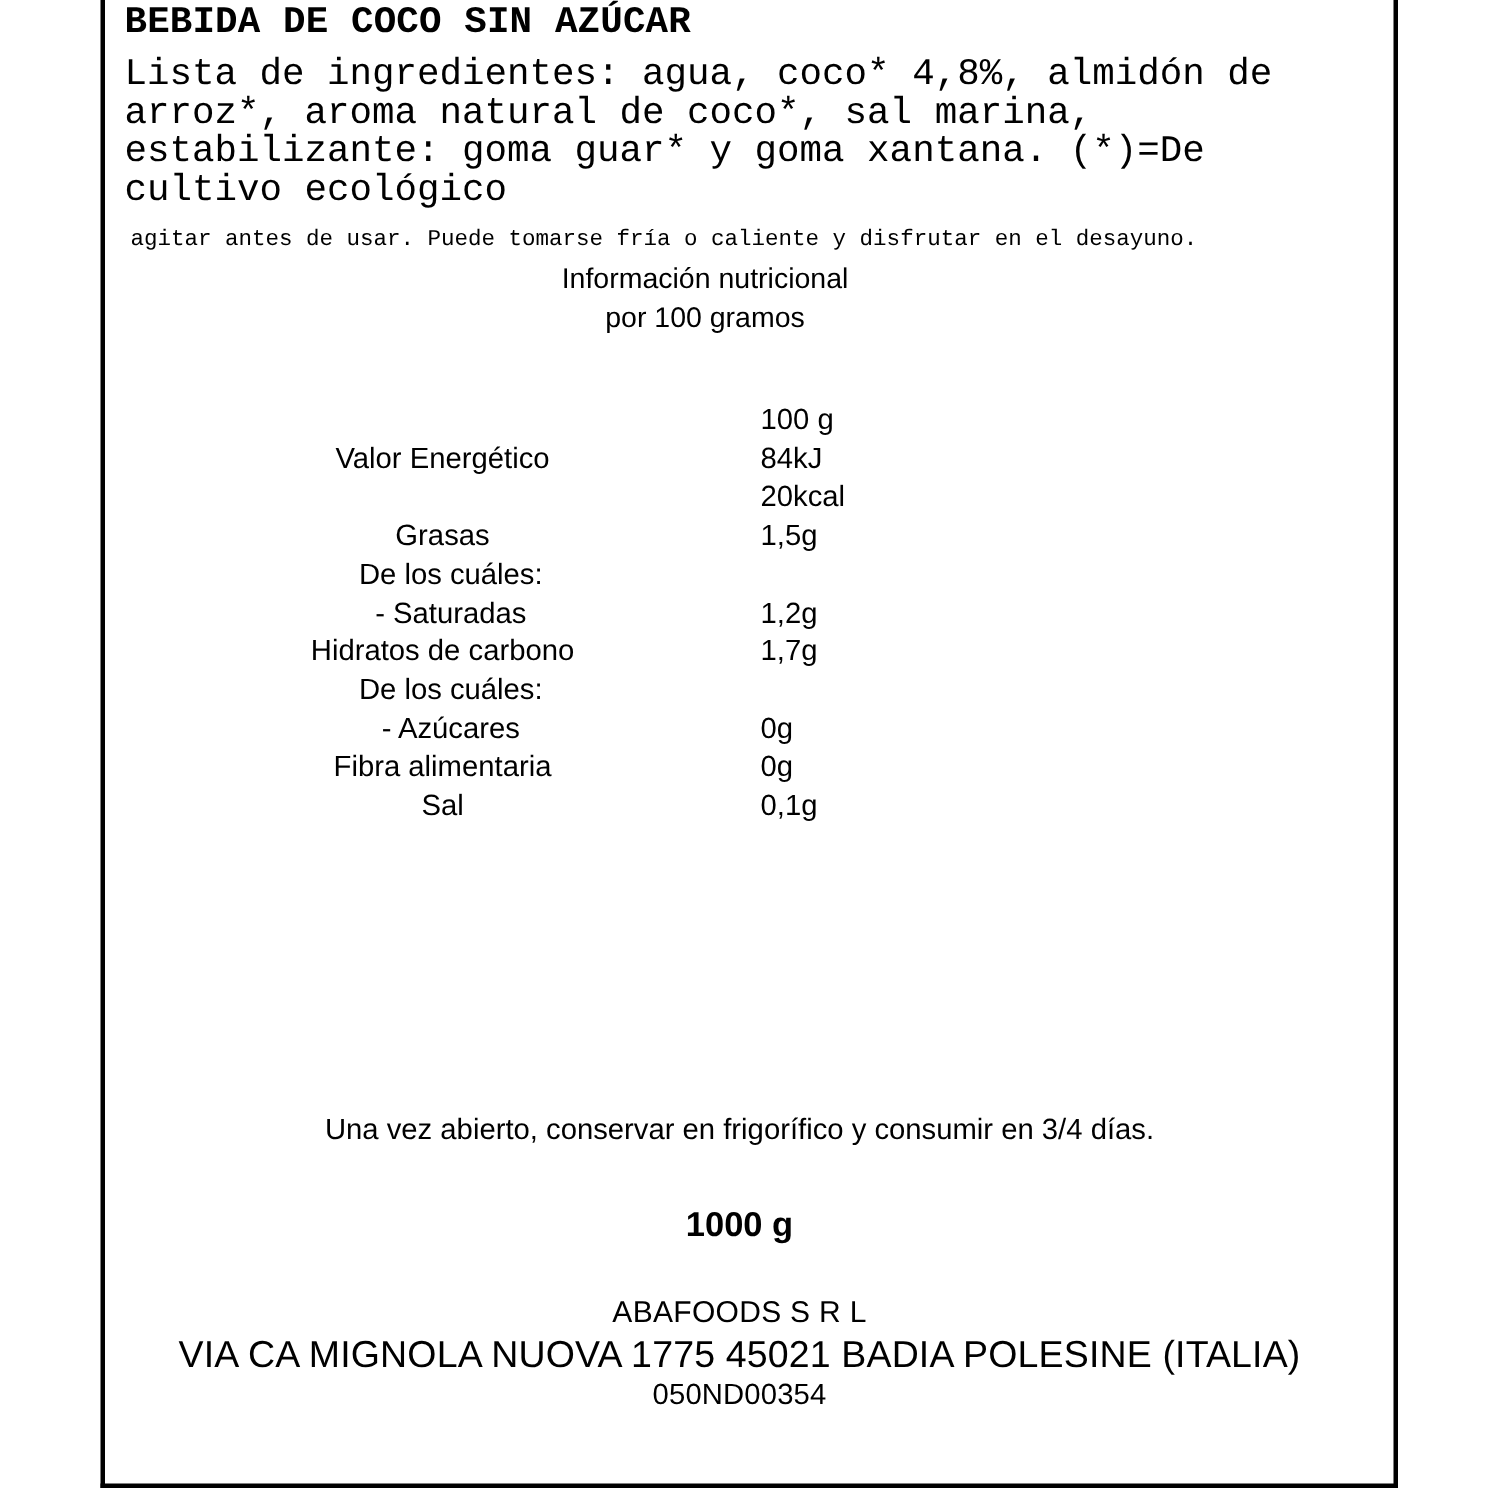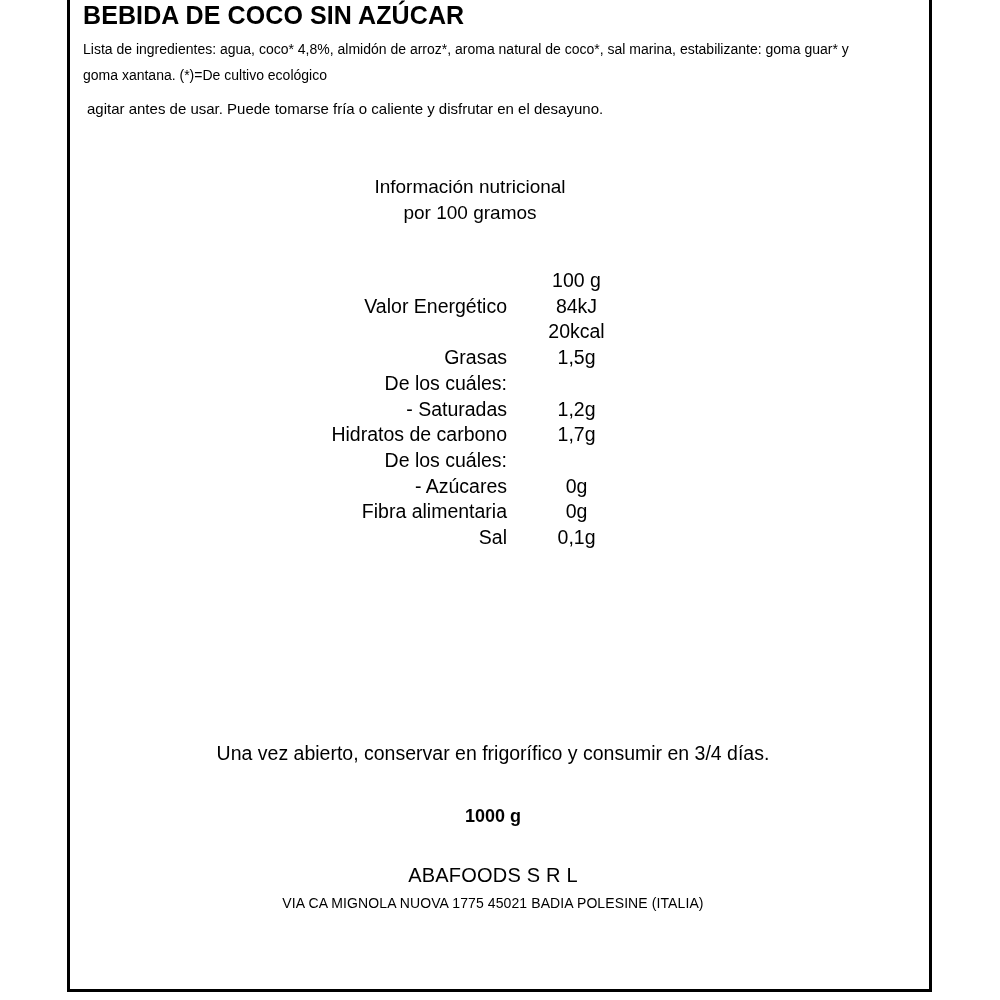--- a/index.html
+++ b/index.html
@@ -25,33 +25,34 @@
     border-top: none;
     box-sizing: border-box;
     background: #ffffff;
   }
 
   #label-inner {
     position: absolute;
     left: 13px;
     top: 4px;
     right: 10px;
+    font-family: Liberation Mono, monospace;
   }
 
   .product-title {
     font-size: 25px;
     font-weight: bold;
     letter-spacing: 0.1px;
     line-height: 30px;
     margin: 0;
     white-space: nowrap;
   }
 
   .ingredients {
-    font-size: 14px;
+    font-size: 25px;
     line-height: 25.5px;
     margin: 0;
     width: 790px;
   }
   .ingredients-block { margin-top: 7px; }
   .usage-line {
     font-size: 15px;
     line-height: 25.5px;
     margin: 4px;
     margin-top: 8px;
@@ -79,55 +80,55 @@
     width: 565px;
     border-collapse: collapse;
   }
   .nutri-table td {
     font-size: 19.5px;
     line-height: 25.7px;
     padding: 0;
     vertical-align: top;
     white-space: nowrap;
   }
-  .nutri-table td.lbl { text-align: right; }
-  .nutri-table td.val { text-align: center; padding-right: 2px; }
+  .nutri-table td.lbl { text-align: center; }
+  .nutri-table td.val { text-align: left; padding-right: 2px; }
   .indent-1 { padding-left: 11px !important; margin-top: 26px; }
   tr.hdr td.val { padding-right: 2px; }
 
   
   #footer {
     position: absolute;
     left: 13px;
     top: 745px;
     width: 820px;
     text-align: center;
   }
   .storage-line {
     font-size: 19.5px;
     line-height: 25px;
     margin: 0;
   }
   .weight-line {
-    font-size: 18px;
+    font-size: 23px;
     font-weight: bold;
     line-height: 28px;
     margin: 0;
     margin-top: 36px;
   }
   .company-name {
     font-size: 20px;
     font-weight: normal;
     line-height: 26px;
     margin: 0;
     margin-top: 32px;
     letter-spacing: 0.2px;
   }
   .company-address {
-    font-size: 14px;
+    font-size: 25px;
     line-height: 26px;
     margin: 0;
     margin-top: 2px;
     letter-spacing: 0.1px;
   }
   .batch-code {
     font-size: 19.5px;
     line-height: 26px;
     margin: 0;
     margin-top: 1px;
@@ -205,15 +206,16 @@
     </table>
   </div>
 
   <div id="footer">
     <p class="storage-line">Una vez abierto, conservar en frigorífico y consumir en 3/4 días.</p>
 
     <p class="weight-line">1000 g</p>
 
     <p class="company-name">ABAFOODS S R L</p>
     <p class="company-address">VIA CA MIGNOLA NUOVA 1775 45021 BADIA POLESINE (ITALIA)</p>
+    <p class="batch-code">050ND00354</p>
   </div>
 
 </div>
 
 </body></html>

